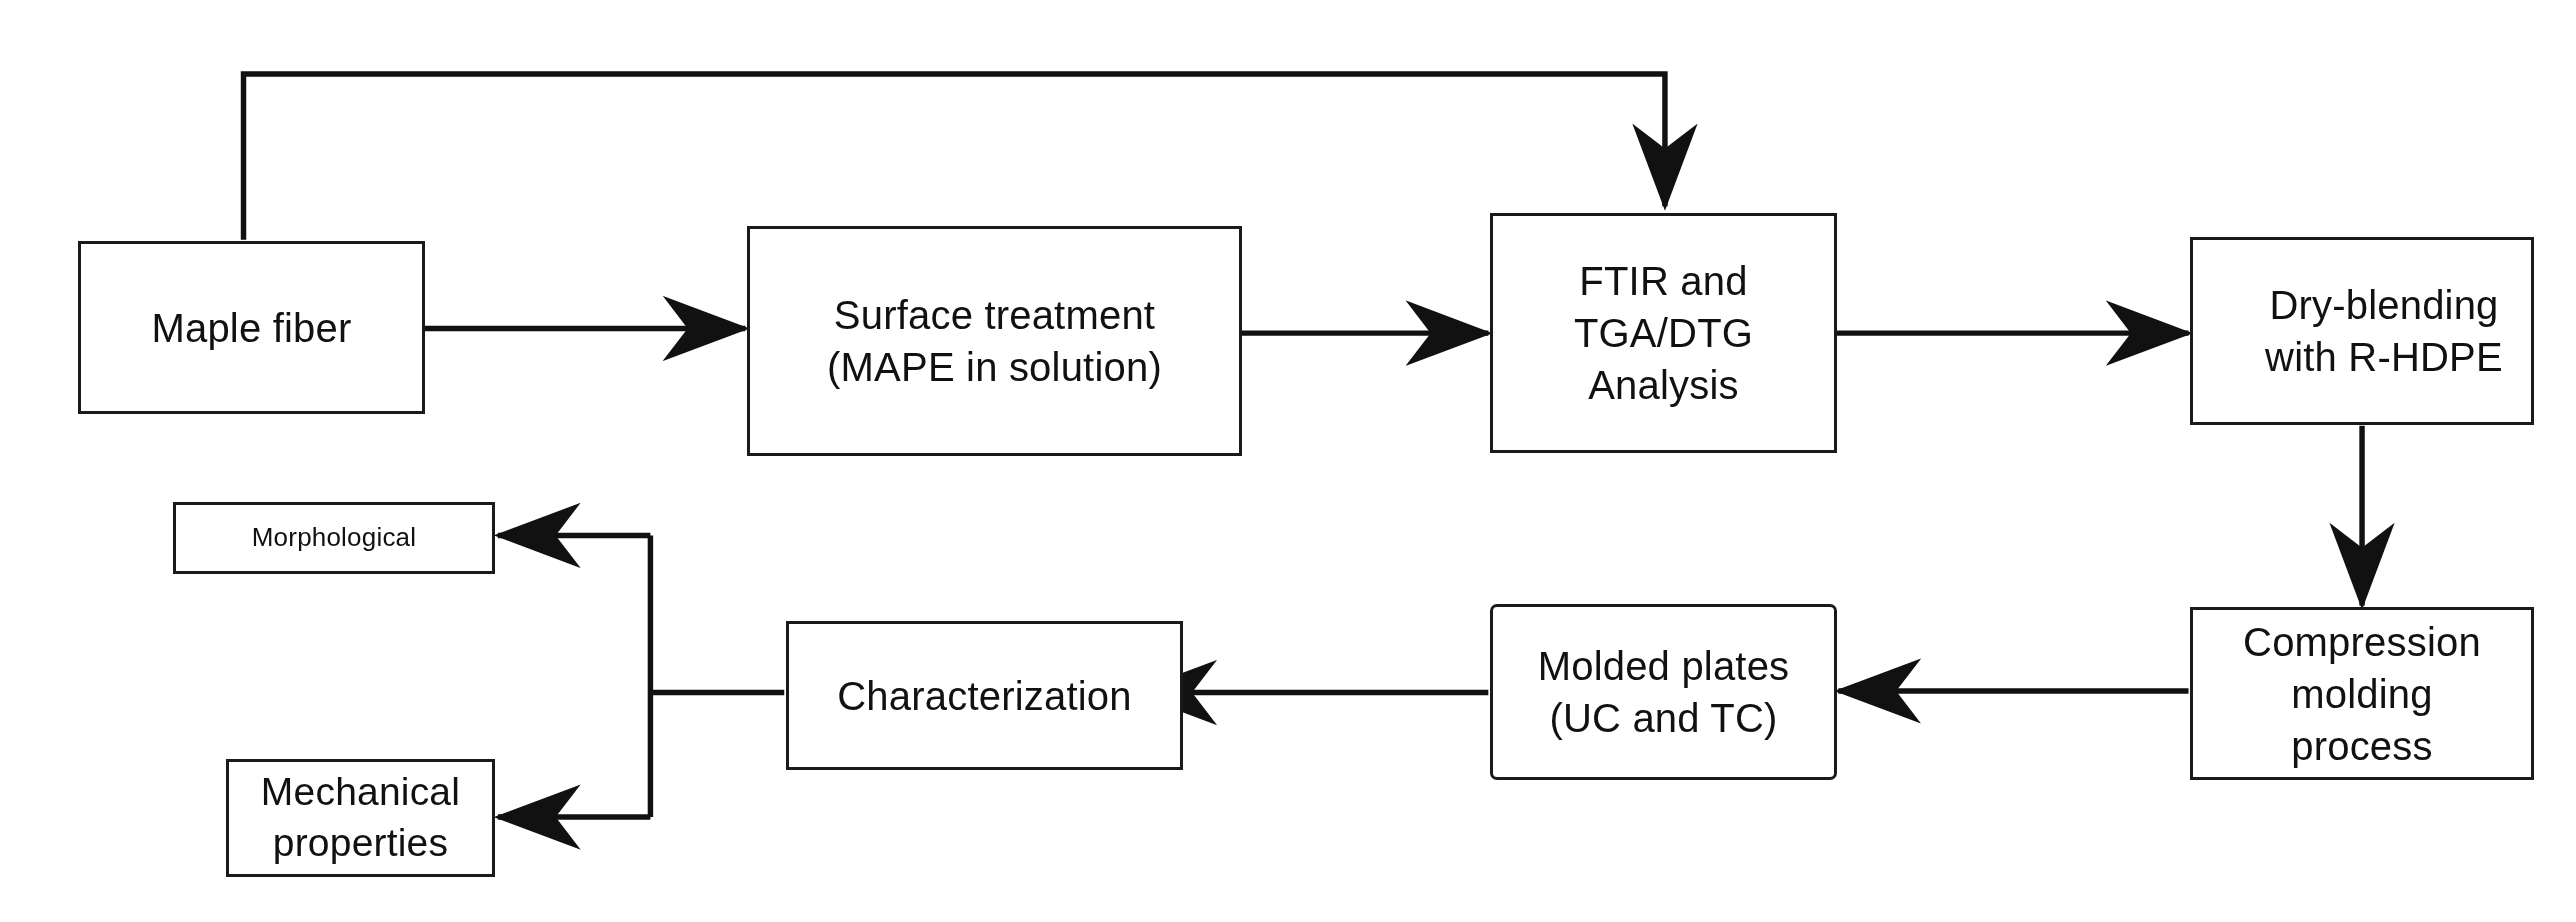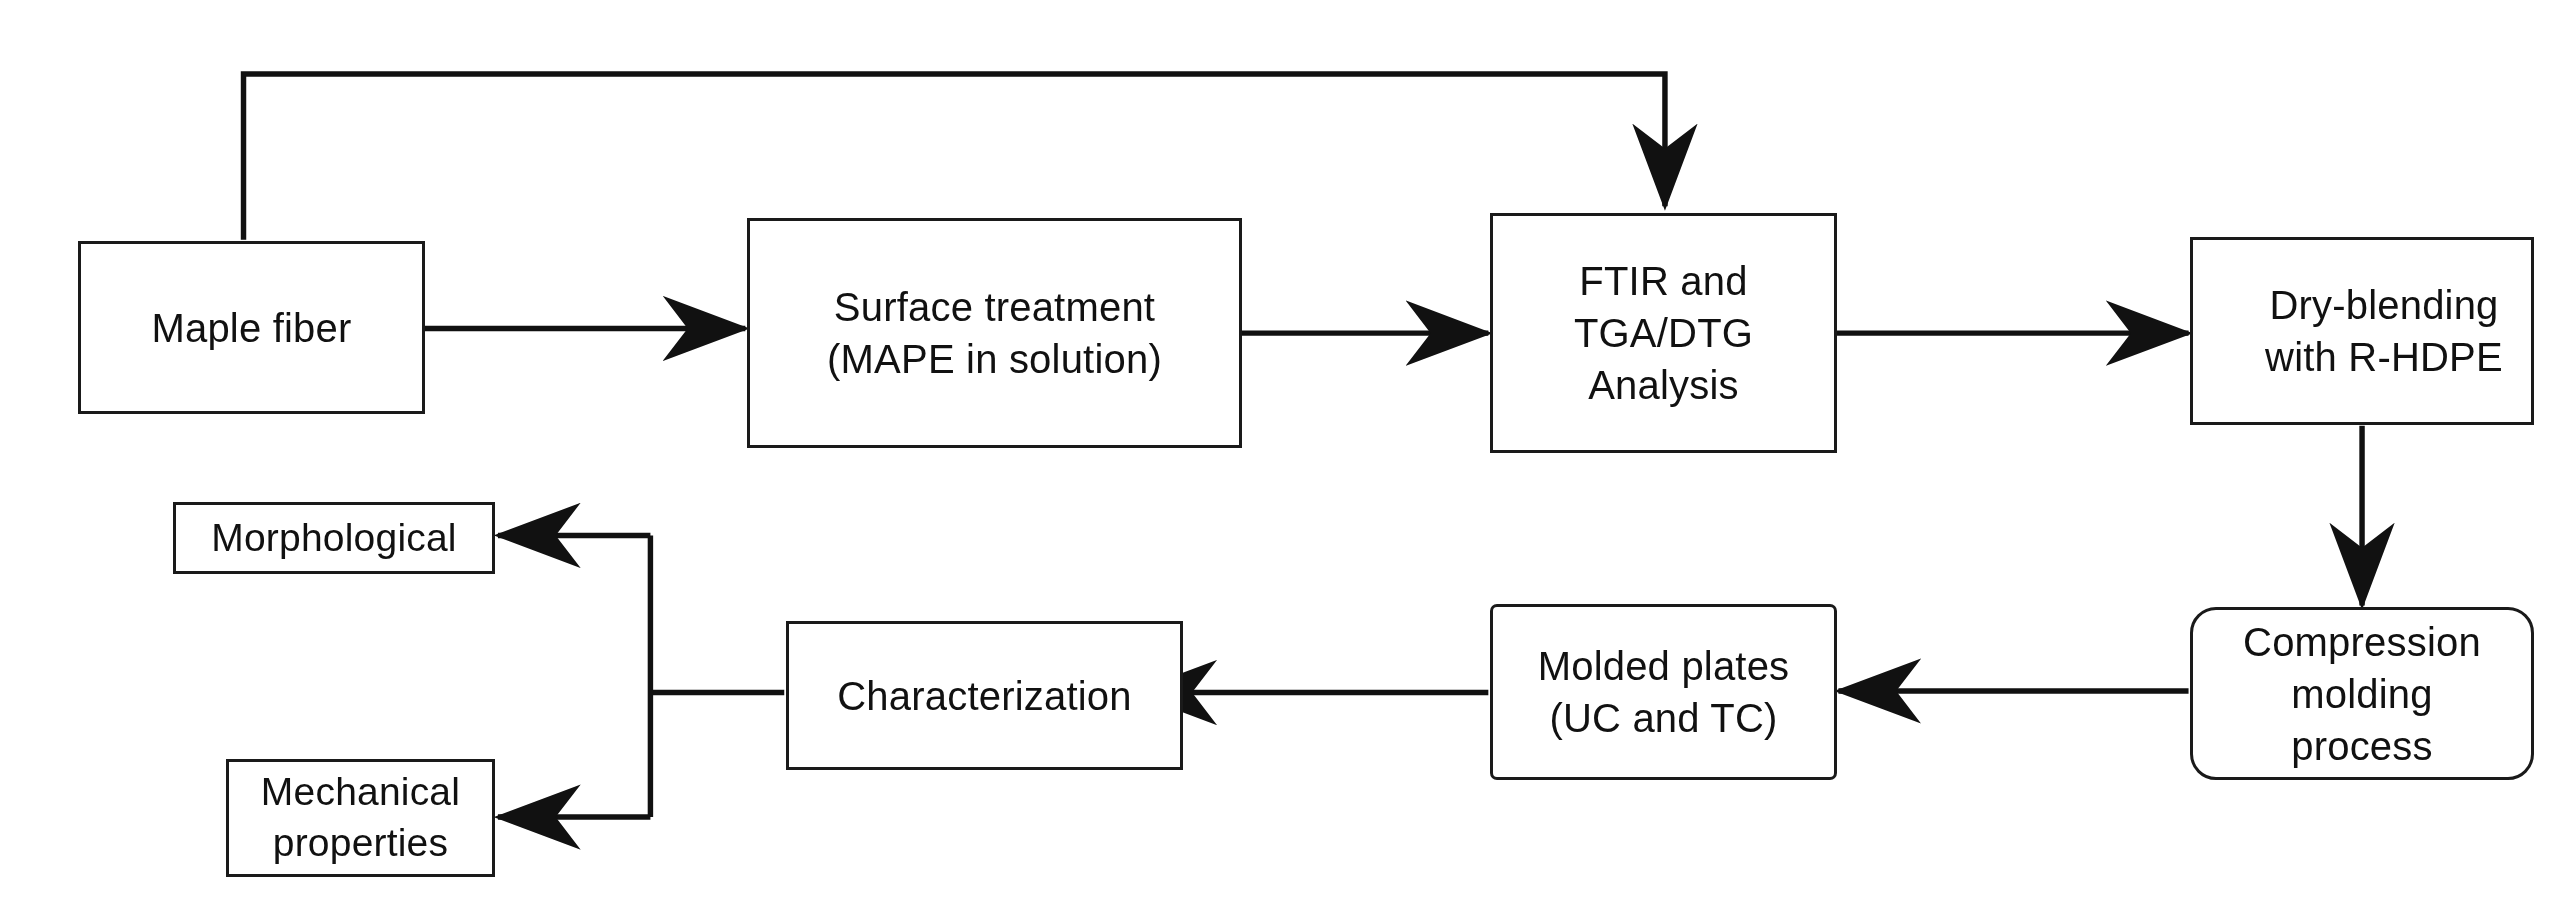--- a/index.html
+++ b/index.html
@@ -37,27 +37,27 @@
     font-size: 40px;
     line-height: 1.30;
     letter-spacing: 0.2px;
     font-weight: 400;
   }
   .node .lbl {
     padding: 0 6.2px;
     white-space: pre-line;
   }
   .n-maple      { left: 78px;  top: 241px;  width: 347px; height: 173px; }
-  .n-surface    { left: 747px;  top: 218px;  width: 495px; height: 230px; }
+  .n-surface    { left: 747px;  top: 226px;  width: 495px; height: 230px; }
   .n-ftir       { left: 1490px; top: 213px;  width: 347px; height: 240px; }
   .n-dry        { left: 2190px; top: 237px;  width: 344px; height: 188px; padding-left: 44px; }
-  .n-compress   { left: 2190px; top: 607px;  width: 344px; height: 173px; border-radius: 26px; }
+  .n-compress   { left: 2190px; top: 607px;  width: 344px; height: 173px; }
   .n-molded     { left: 1490px; top: 604px;  width: 347px; height: 176px; border-radius: 7px; }
   .n-charact    { left: 786px; top: 621px;  width: 397px; height: 149px; }
-  .n-morph      { left: 173px;  top: 502px;  width: 322px; height: 72px;  font-size: 39px; }
+  .n-morph      { left: 173px;  top: 502px;  width: 322px; height: 72px;  font-size: 26px; }
   .n-mech       { left: 226px;  top: 759px;  width: 269px; height: 118px; font-size: 39px; }
 </style>
 </head>
 <body>
 
 <div id="stage">
 
   <svg class="edges" viewBox="0 0 3311 1186" xmlns="http://www.w3.org/2000/svg">
 
     <defs>

